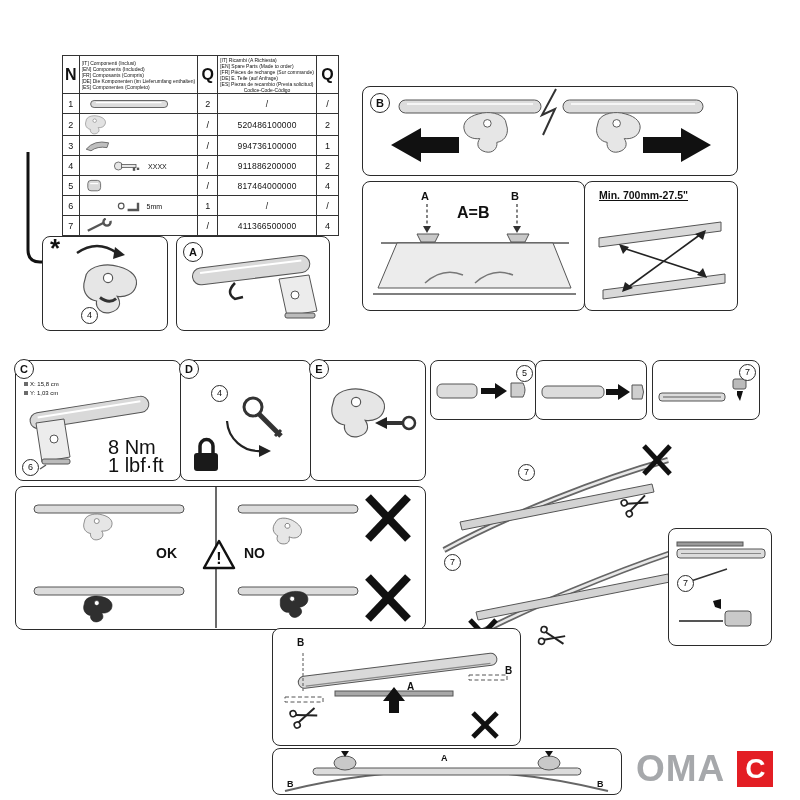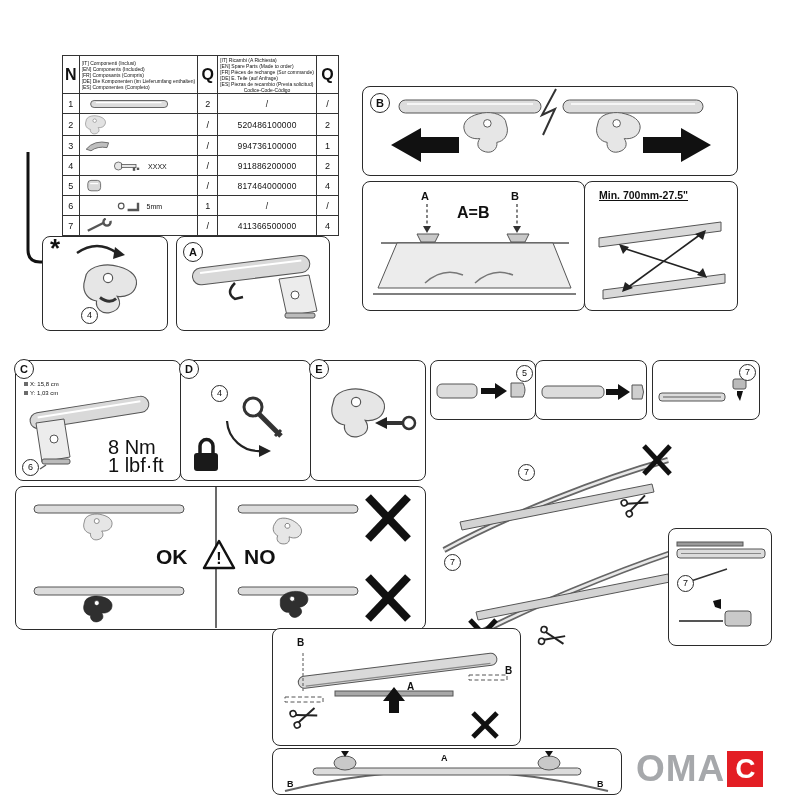--- a/index.html
+++ b/index.html
@@ -16,25 +16,25 @@
   
   table.parts{position:absolute;left:62px;top:55px;border-collapse:collapse;background:#fff;
               border:1.5px solid #2b2b2b;table-layout:fixed;}
   table.parts th,table.parts td{border:1px solid #333;padding:0 2px;text-align:center;vertical-align:middle;}
   .tinyhead{font-size:5px;line-height:6px;text-align:left;font-weight:normal;white-space:nowrap;overflow:hidden;}
   .tinycap{font-size:5px;line-height:6px;text-align:center;font-weight:normal;}
   td.code{font-size:8.5px;letter-spacing:.2px;}
   td.qty{font-size:9px;}
   td.ncol{font-size:9px;}
   .partlabel{font-size:7px;margin-left:2px;vertical-align:middle;}
-  .okno-txt{font-size:21px;font-weight:800;}
+  .okno-txt{font-size:14px;font-weight:800;}
   .torque{font-size:20px;font-weight:400;line-height:16px;margin-top:8px;}
   .dims{font-size:6px;line-height:7px;}
   .dims .bullet{display:inline-block;width:4px;height:4px;background:#6b6b6b;margin-right:2px;}
-  .logo{position:absolute;left:636px;top:750px;display:flex;align-items:center;gap:2px;}
+  .logo{position:absolute;left:636px;top:750px;display:flex;align-items:center;gap:12px;}
   .logo .gray{font-size:37px;font-weight:800;color:#a6a8ab;letter-spacing:1px;line-height:37px;}
   .logo .redbox{width:36px;height:36px;background:#e31e24;color:#fff;font-size:28px;font-weight:800;
                 display:flex;align-items:center;justify-content:center;}
   .minTitle{font-size:10.5px;font-weight:800;text-decoration:underline;}
 </style>
 </head>
 <body>
 
 <div id="page">
 

